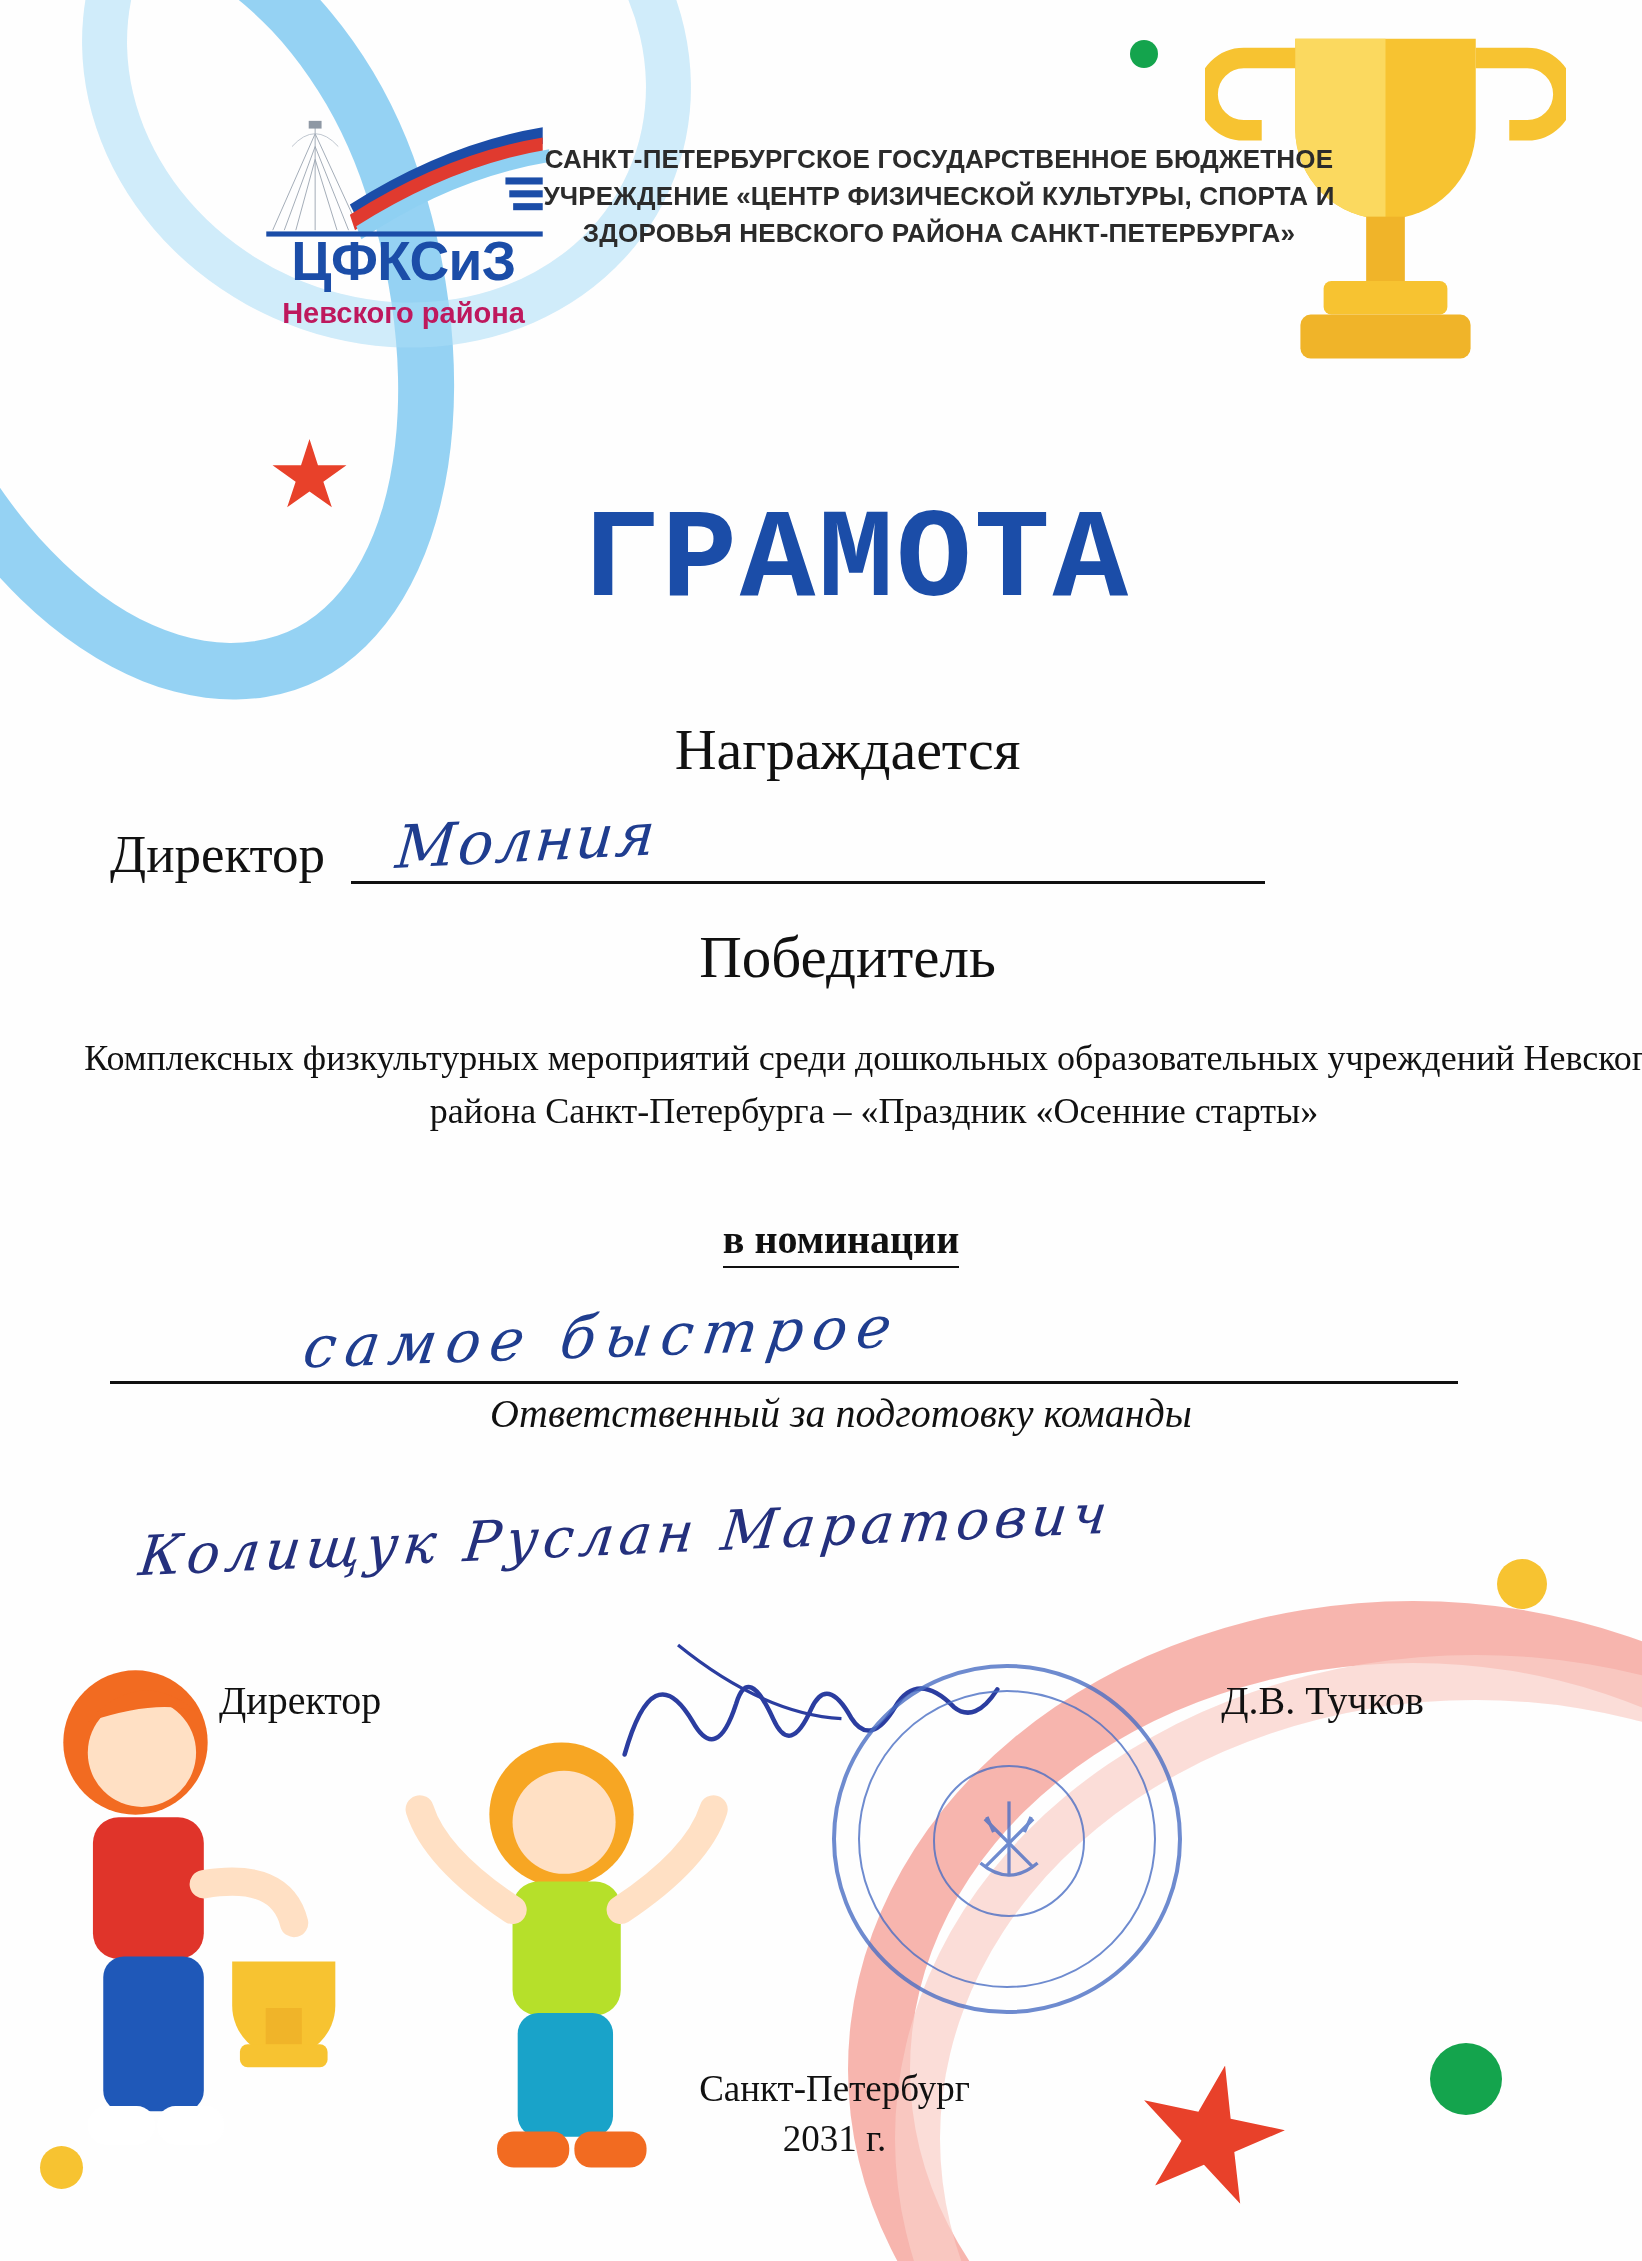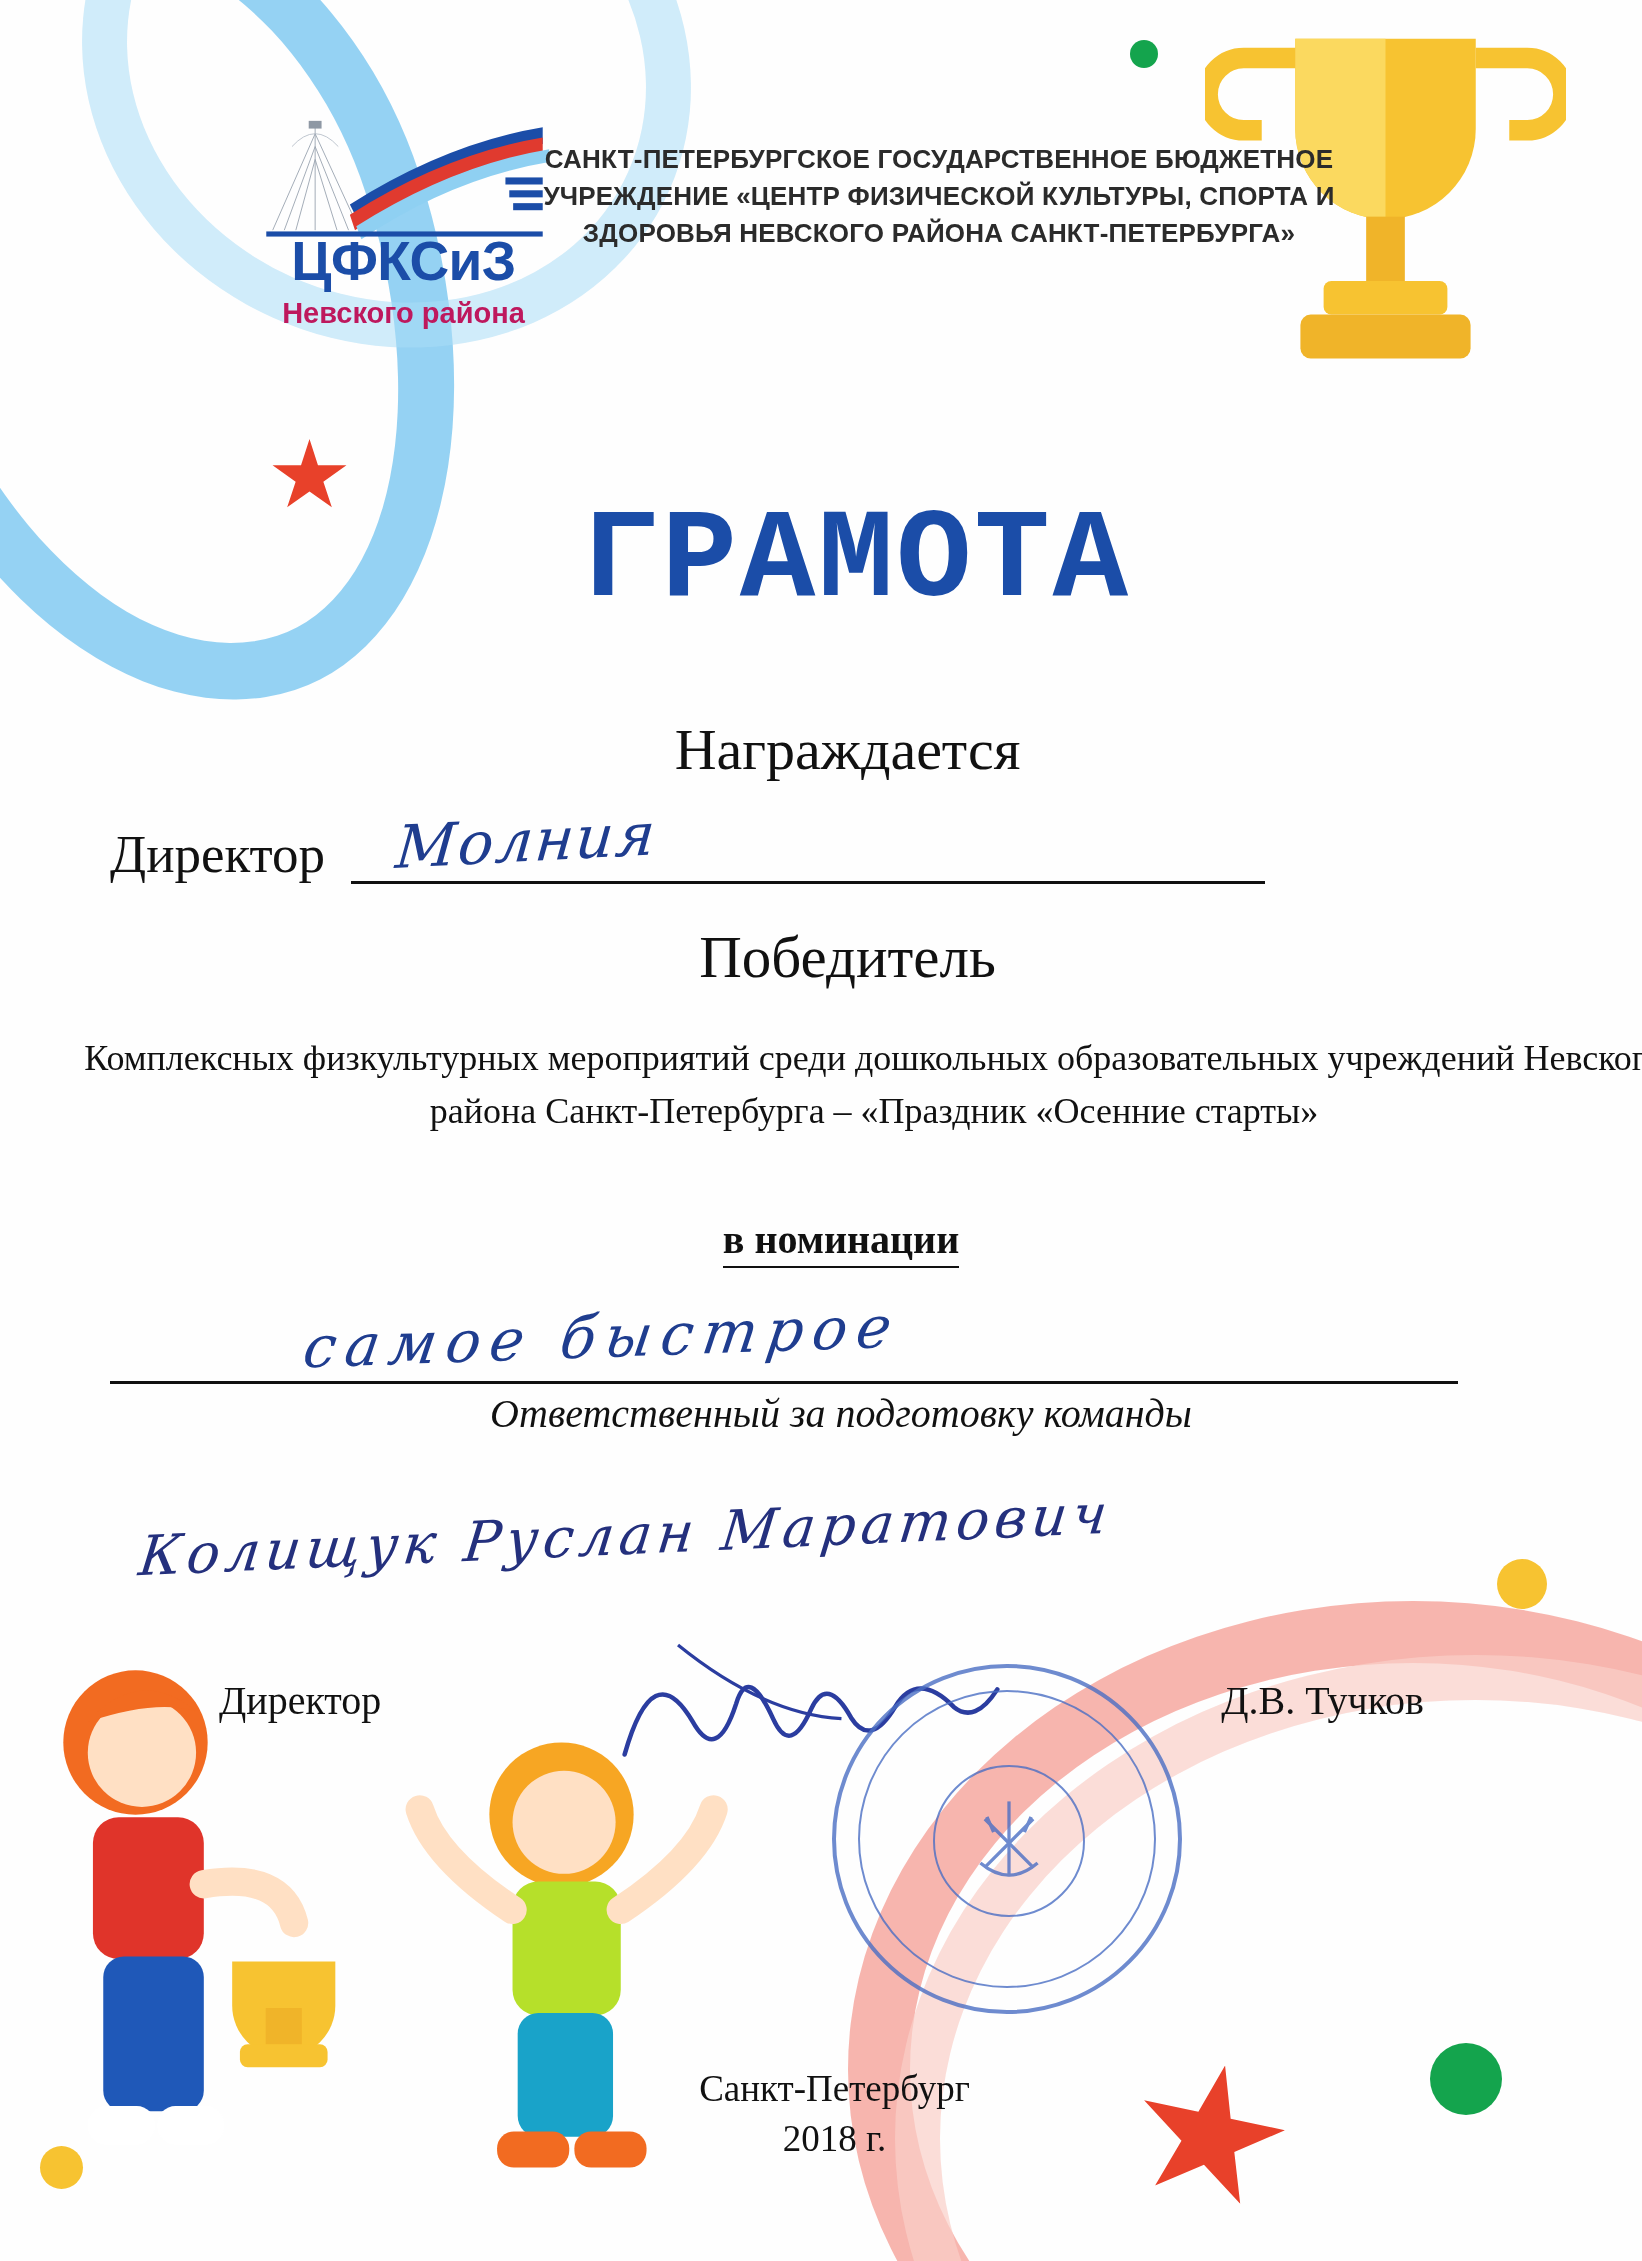--- a/index.html
+++ b/index.html
@@ -488,17 +488,17 @@
     <rect x="92" y="118" width="84" height="104" rx="20" fill="#b6e02a"></rect>
     <rect x="96" y="220" width="74" height="96" rx="16" fill="#19a3c9"></rect>
     <path d="M92 140 q-60 -40 -72 -78" stroke="#ffe0c4" stroke-width="22" fill="none" stroke-linecap="round"></path>
     <path d="M176 140 q60 -40 72 -78" stroke="#ffe0c4" stroke-width="22" fill="none" stroke-linecap="round"></path>
     <rect x="80" y="312" width="56" height="28" rx="13" fill="#f26b21"></rect>
     <rect x="140" y="312" width="56" height="28" rx="13" fill="#f26b21"></rect>
   </svg>
 
   <div class="city-block">
     <div>Санкт-Петербург</div>
-    <div>2018 г.</div>
+    <div>2031 г.</div>
   </div>
 
 </div>
 
 
 </body></html>

